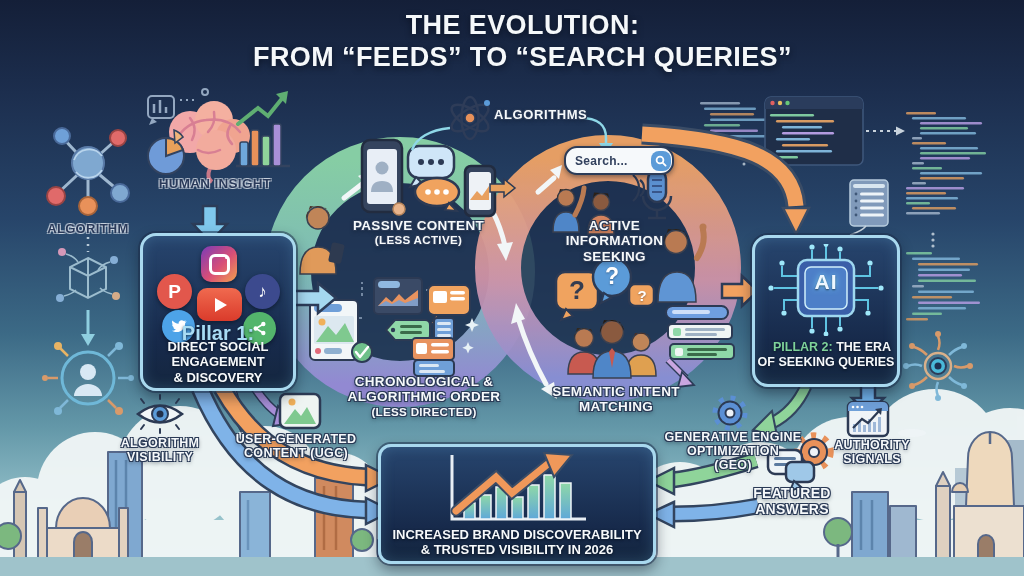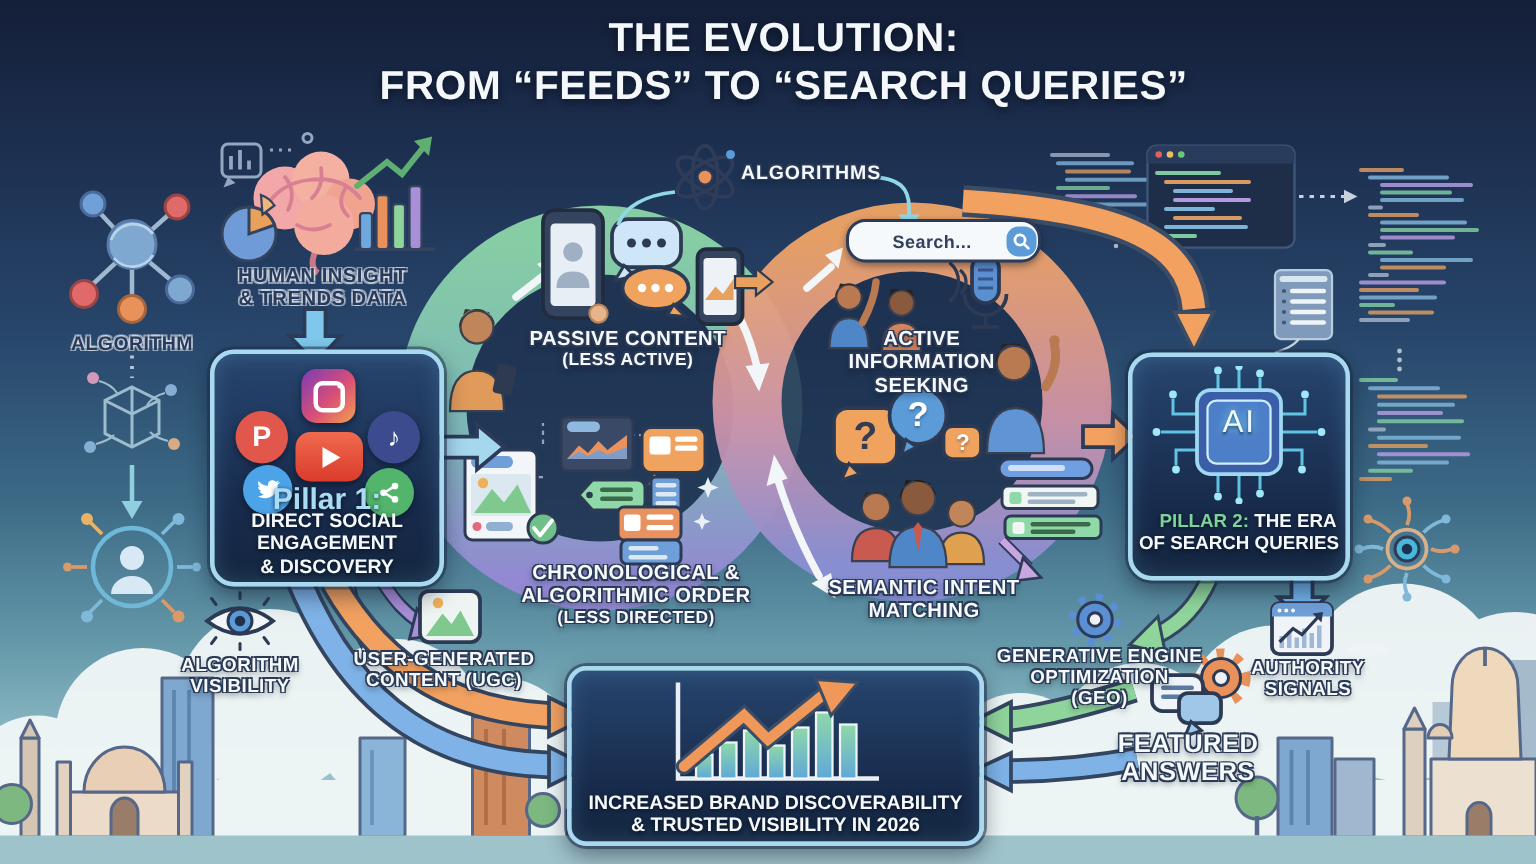--- a/index.html
+++ b/index.html
@@ -30,25 +30,25 @@
   .insta .lens{width:15px;height:15px;border:3px solid #fff;border-radius:6px;position:relative;}
   .insta .lens:after{content:"";position:absolute;right:-1px;top:-1px;width:3px;height:3px;background:#fff;border-radius:50%;}
   .pin{background:#e2574c;font-size:19px;}
   .tt{background:#3c4a8e;font-size:17px;}
   .yt{background:linear-gradient(180deg,#f06a4f,#da3b2b);border-radius:10px;}
   .yt .play{width:0;height:0;border-left:12px solid #fff;border-top:7px solid transparent;border-bottom:7px solid transparent;margin-left:3px;}
   .tw{background:#4da3e8;}
   .sh{background:#53b56c;}
   
   .search-pill{position:absolute;left:564px;top:146px;width:106px;height:25px;z-index:6;background:#f6f9fb;
-    border:2.5px solid #2c3c58;border-radius:13px;display:flex;align-items:center;box-shadow:0 2px 5px rgba(10,20,38,.45);padding-left:20px;}
+    border:2.5px solid #2c3c58;border-radius:13px;display:flex;align-items:center;box-shadow:0 2px 5px rgba(10,20,38,.45);}
   .search-text{flex:1;padding-left:9px;font-size:12px;font-weight:bold;color:#32415e;letter-spacing:.3px;}
   .search-btn{width:20px;height:20px;margin-right:1px;border-radius:8px;background:#5b9bd8;display:flex;align-items:center;justify-content:center;}
   .qm{position:absolute;z-index:6;font-weight:bold;color:#fff;text-align:center;text-shadow:0 1px 2px rgba(20,30,50,.4);}
-  .chip-ai{position:absolute;z-index:4;font-weight:normal;color:#eef8ff;text-shadow:0 0 6px #7fd8f4,0 1px 2px #10203a;}
+  .chip-ai{position:absolute;z-index:4;font-weight:bold;color:#eef8ff;text-shadow:0 0 6px #7fd8f4,0 1px 2px #10203a;}
 </style>
 </head>
 <body>
 
 <div id="stage">
 
 <svg id="art" width="1024" height="576" viewBox="0 0 1024 576">
   <defs>
     <linearGradient id="gLeftRing" x1="0" y1="0" x2="0" y2="1">
       <stop offset="0" stop-color="#86cda4"></stop>
@@ -675,21 +675,21 @@
       <circle cx="54" cy="87" r="2.6"></circle>
           <circle cx="68" cy="90" r="2.4"></circle>
           <circle cx="82" cy="85" r="2.6"></circle>
     </g>
     <rect x="40" y="16" width="56" height="56" rx="9" fill="#3a5fa8" stroke="#9fd8f0" stroke-width="2.5"></rect>
     <rect x="47" y="23" width="42" height="42" rx="6" fill="#4d7fc8" stroke="#cfeffc" stroke-width="1.5"></rect>
   </svg>
   <span class="chip-ai" style="left:0;right:0;top:32px;text-align:center;font-size:21px;letter-spacing:1px;">AI</span>
   <div class="boxlbl" style="top:102px;font-size:12.5px;">
     <div><span class="kicker2">PILLAR 2:</span><span> THE ERA</span></div>
-    <div>OF SEARCH QUERIES</div>
+    <div>OF SEEKING QUERIES</div>
   </div>
 </div>
 
 <div class="box" style="left:378px;top:444px;width:272px;height:114px;border-radius:13px;">
   <svg width="150" height="76" viewBox="0 0 150 76" style="position:absolute;left:61px;top:4px;">
     <path d="M10,4 V68 H144" stroke="#e8eef4" stroke-width="3" fill="none"></path>
     <g stroke="#eef4f8" stroke-width="1.5">
       <rect x="22" y="52" width="11" height="16" fill="url(#gBar)"></rect>
       <rect x="38" y="44" width="11" height="24" fill="url(#gBar)"></rect>
       <rect x="54" y="36" width="11" height="32" fill="url(#gBar)"></rect>
@@ -715,21 +715,20 @@
           <circle cx="5" cy="5" r="3.4" fill="none" stroke="#fff" stroke-width="1.8"></circle>
           <line x1="7.6" y1="7.6" x2="10.6" y2="10.6" stroke="#fff" stroke-width="1.8" stroke-linecap="round"></line>
         </svg>
   </span>
 </div>
 
 <div class="lbl lbl-dark" style="left:28px;top:222px;width:120px;font-size:13px;">ALGORITHM</div>
 
 <div class="lbl lbl-dark" style="left:135px;top:176px;width:160px;font-size:13.5px;">
   <div>HUMAN INSIGHT</div>
-  <div>&amp; TRENDS DATA</div>
 </div>
 
 <div class="lbl" style="left:494px;top:108px;width:110px;text-align:left;font-size:13px;letter-spacing:.6px;">ALGORITHMS</div>
 
 <div class="lbl" style="left:336px;top:218px;width:165px;font-size:13.5px;">
   <div>PASSIVE CONTENT</div>
   <div class="sub">(LESS ACTIVE)</div>
 </div>
 
 <div class="lbl" style="left:552px;top:218px;width:125px;font-size:13.5px;">
@@ -763,21 +762,21 @@
 <div class="lbl" style="left:228px;top:432px;width:136px;font-size:12.5px;">
   <div>USER-GENERATED</div>
   <div>CONTENT (UGC)</div>
 </div>
 
 <div class="lbl" style="left:820px;top:438px;width:104px;font-size:12.5px;">
   <div>AUTHORITY</div>
   <div>SIGNALS</div>
 </div>
 
-<div class="lbl" style="left:744px;top:486px;width:96px;font-size:17px;">
+<div class="lbl" style="left:744px;top:486px;width:96px;font-size:14px;">
   <div>FEATURED</div>
   <div>ANSWERS</div>
 </div>
 
 <span class="qm" style="left:561px;top:275px;width:32px;font-size:26px;color:#343c50;text-shadow:none;">?</span>
 <span class="qm" style="left:598px;top:263px;width:28px;font-size:23px;">?</span>
 <span class="qm" style="left:632px;top:287px;width:20px;font-size:15px;">?</span>
 
 </div>
 

